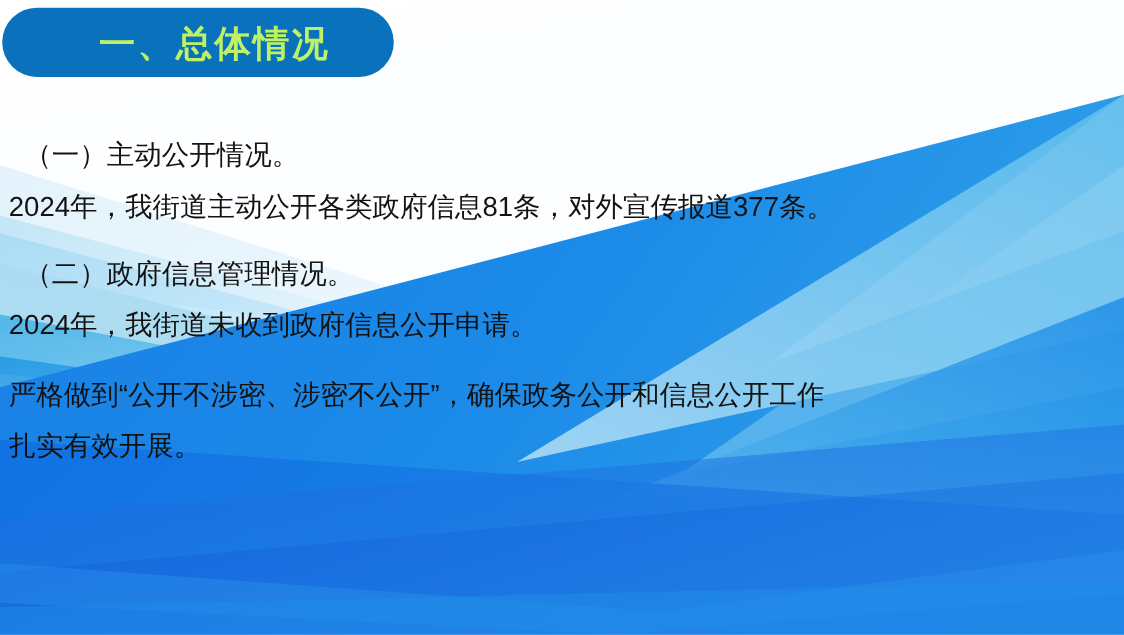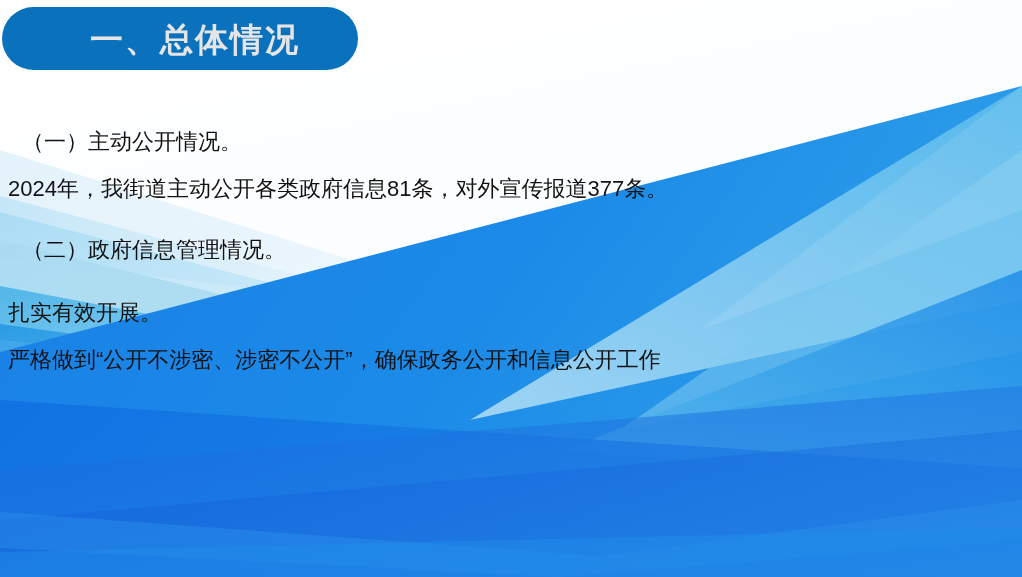--- a/index.html
+++ b/index.html
@@ -37,41 +37,41 @@
     border-radius: 34px;
     box-sizing: border-box;
   }
   .title-pill .title-text {
     position: absolute;
     left: 0;
     right: 0;
     top: 50%;
     transform: translateY(-50%);
     text-align: center;
-    color: #e5e5e5;
+    color: #bef264;
     font-size: 33px;
     font-weight: bold;
     letter-spacing: 2px;
     line-height: 1;
     white-space: nowrap;
     padding-left: 30px;
     box-sizing: border-box;
   }
   
   .body-area {
     position: absolute;
     left: 0;
     top: 118px;
     width: 1022px;
   }
   .para {
     margin: 0;
     padding: 0 0 0 8px;
     color: #121212;
-    font-size: 22px;
+    font-size: 25px;
     line-height: 47px;
     white-space: nowrap;
     font-family: "Liberation Sans", "DejaVu Sans", sans-serif;
   }
   .para.indent {
     padding-left: 22px;
   }
   .gap-sm { height: 14px; }
   .gap-md { height: 16px; }
 </style>
@@ -176,23 +176,24 @@
 
     <div>
       <p class="para indent">（一）主动公开情况。</p>
       <p class="para">2024年，我街道主动公开各类政府信息81条，对外宣传报道377条。</p>
     </div>
 
     <div class="gap-sm"></div>
 
     <div>
       <p class="para indent">（二）政府信息管理情况。</p>
+      <p class="para">2024年，我街道未收到政府信息公开申请。</p>
     </div>
 
     <div class="gap-md"></div>
 
     <div>
+      <p class="para">严格做到“公开不涉密、涉密不公开”，确保政务公开和信息公开工作</p>
       <p class="para">扎实有效开展。</p>
-      <p class="para">严格做到“公开不涉密、涉密不公开”，确保政务公开和信息公开工作</p>
     </div>
 
   </div>
 </div>
 
 </body></html>

